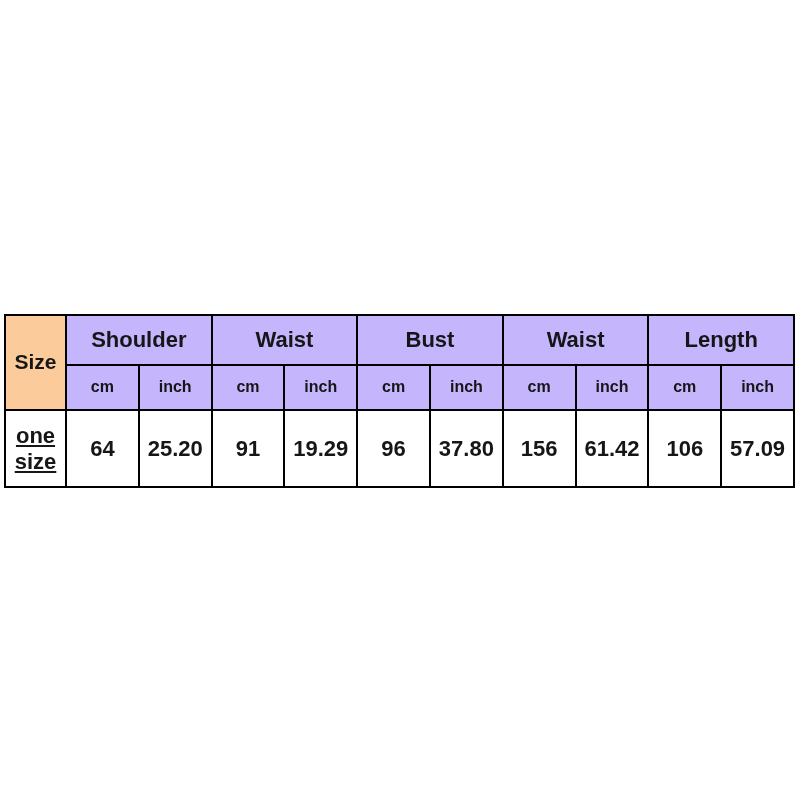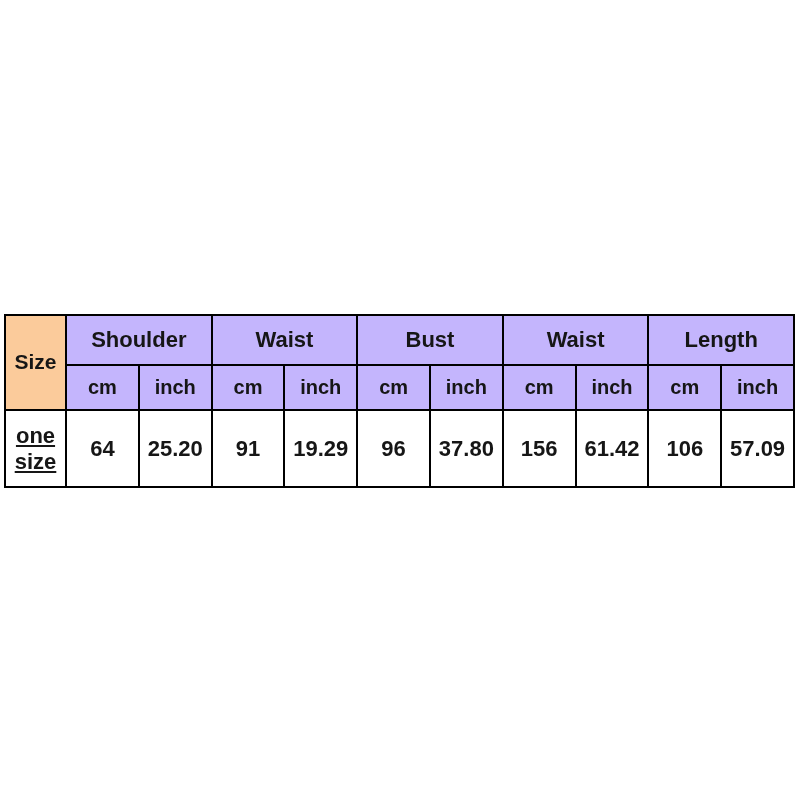--- a/index.html
+++ b/index.html
@@ -52,21 +52,21 @@
   }
 
   
   td.group-hdr {
     font-size: 22px;
     height: 48px;
   }
 
   
   td.unit-hdr {
-    font-size: 20px;
+    font-size: 16px;
     height: 43px;
   }
 
   
   tr.data-row td {
     background: #ffffff;
     font-size: 22px;
     height: 75px;
   }
 

